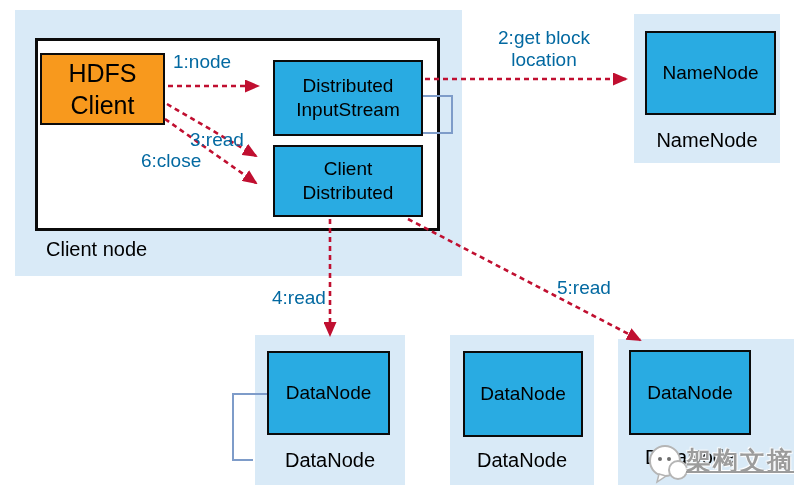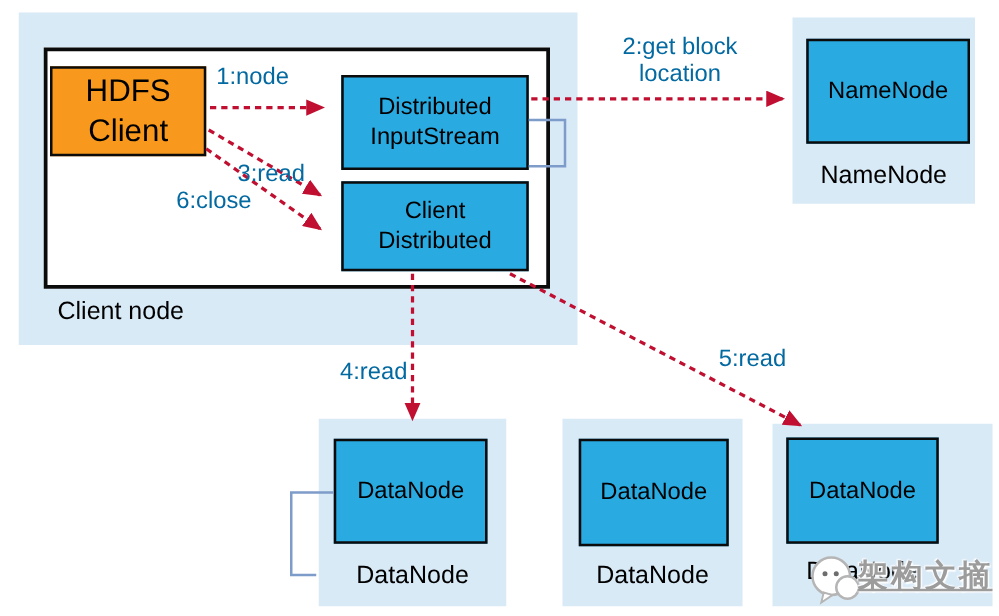--- a/index.html
+++ b/index.html
@@ -159,21 +159,21 @@
     <path class="arrow" d="M165,119 L256,183" marker-end="url(#arrowhead)"></path>
     <path class="arrow" d="M330,219 L330,335" marker-end="url(#arrowhead)"></path>
     <path class="arrow" d="M408,219 L640,340" marker-end="url(#arrowhead)"></path>
   </svg>
 
   <div class="edge-label" style="left:173px; top:51px;">1:node</div>
   <div class="edge-label edge-label-wrap" style="left:484px; top:27px; width:120px;">2:get block location</div>
   <div class="edge-label" style="left:190px; top:116px;margin-top:13px;">3:read</div>
   <div class="edge-label" style="left:141px; top:150px;">6:close</div>
   <div class="edge-label" style="left:272px; top:287px;">4:read</div>
-  <div class="edge-label" style="left:557px; top:277px;margin-left:18px;">5:read</div>
+  <div class="edge-label" style="left:557px; top:277px;">5:read</div>
 
   <svg class="wm-icon" width="46" height="46" viewBox="0 0 46 46">
     <circle cx="20" cy="20" r="15" fill="#ffffff" stroke="#b5b5b5" stroke-width="2"></circle>
     <circle cx="33" cy="29" r="9" fill="#ffffff" stroke="#b5b5b5" stroke-width="2"></circle>
     <path d="M14,33 L12,41 L21,35 Z" fill="#ffffff" stroke="#b5b5b5" stroke-width="1.5"></path>
     <circle cx="15" cy="18" r="2" fill="#6d6d6d"></circle>
     <circle cx="24" cy="18" r="2" fill="#6d6d6d"></circle>
   </svg>
   <div class="watermark">架构文摘</div>
 

